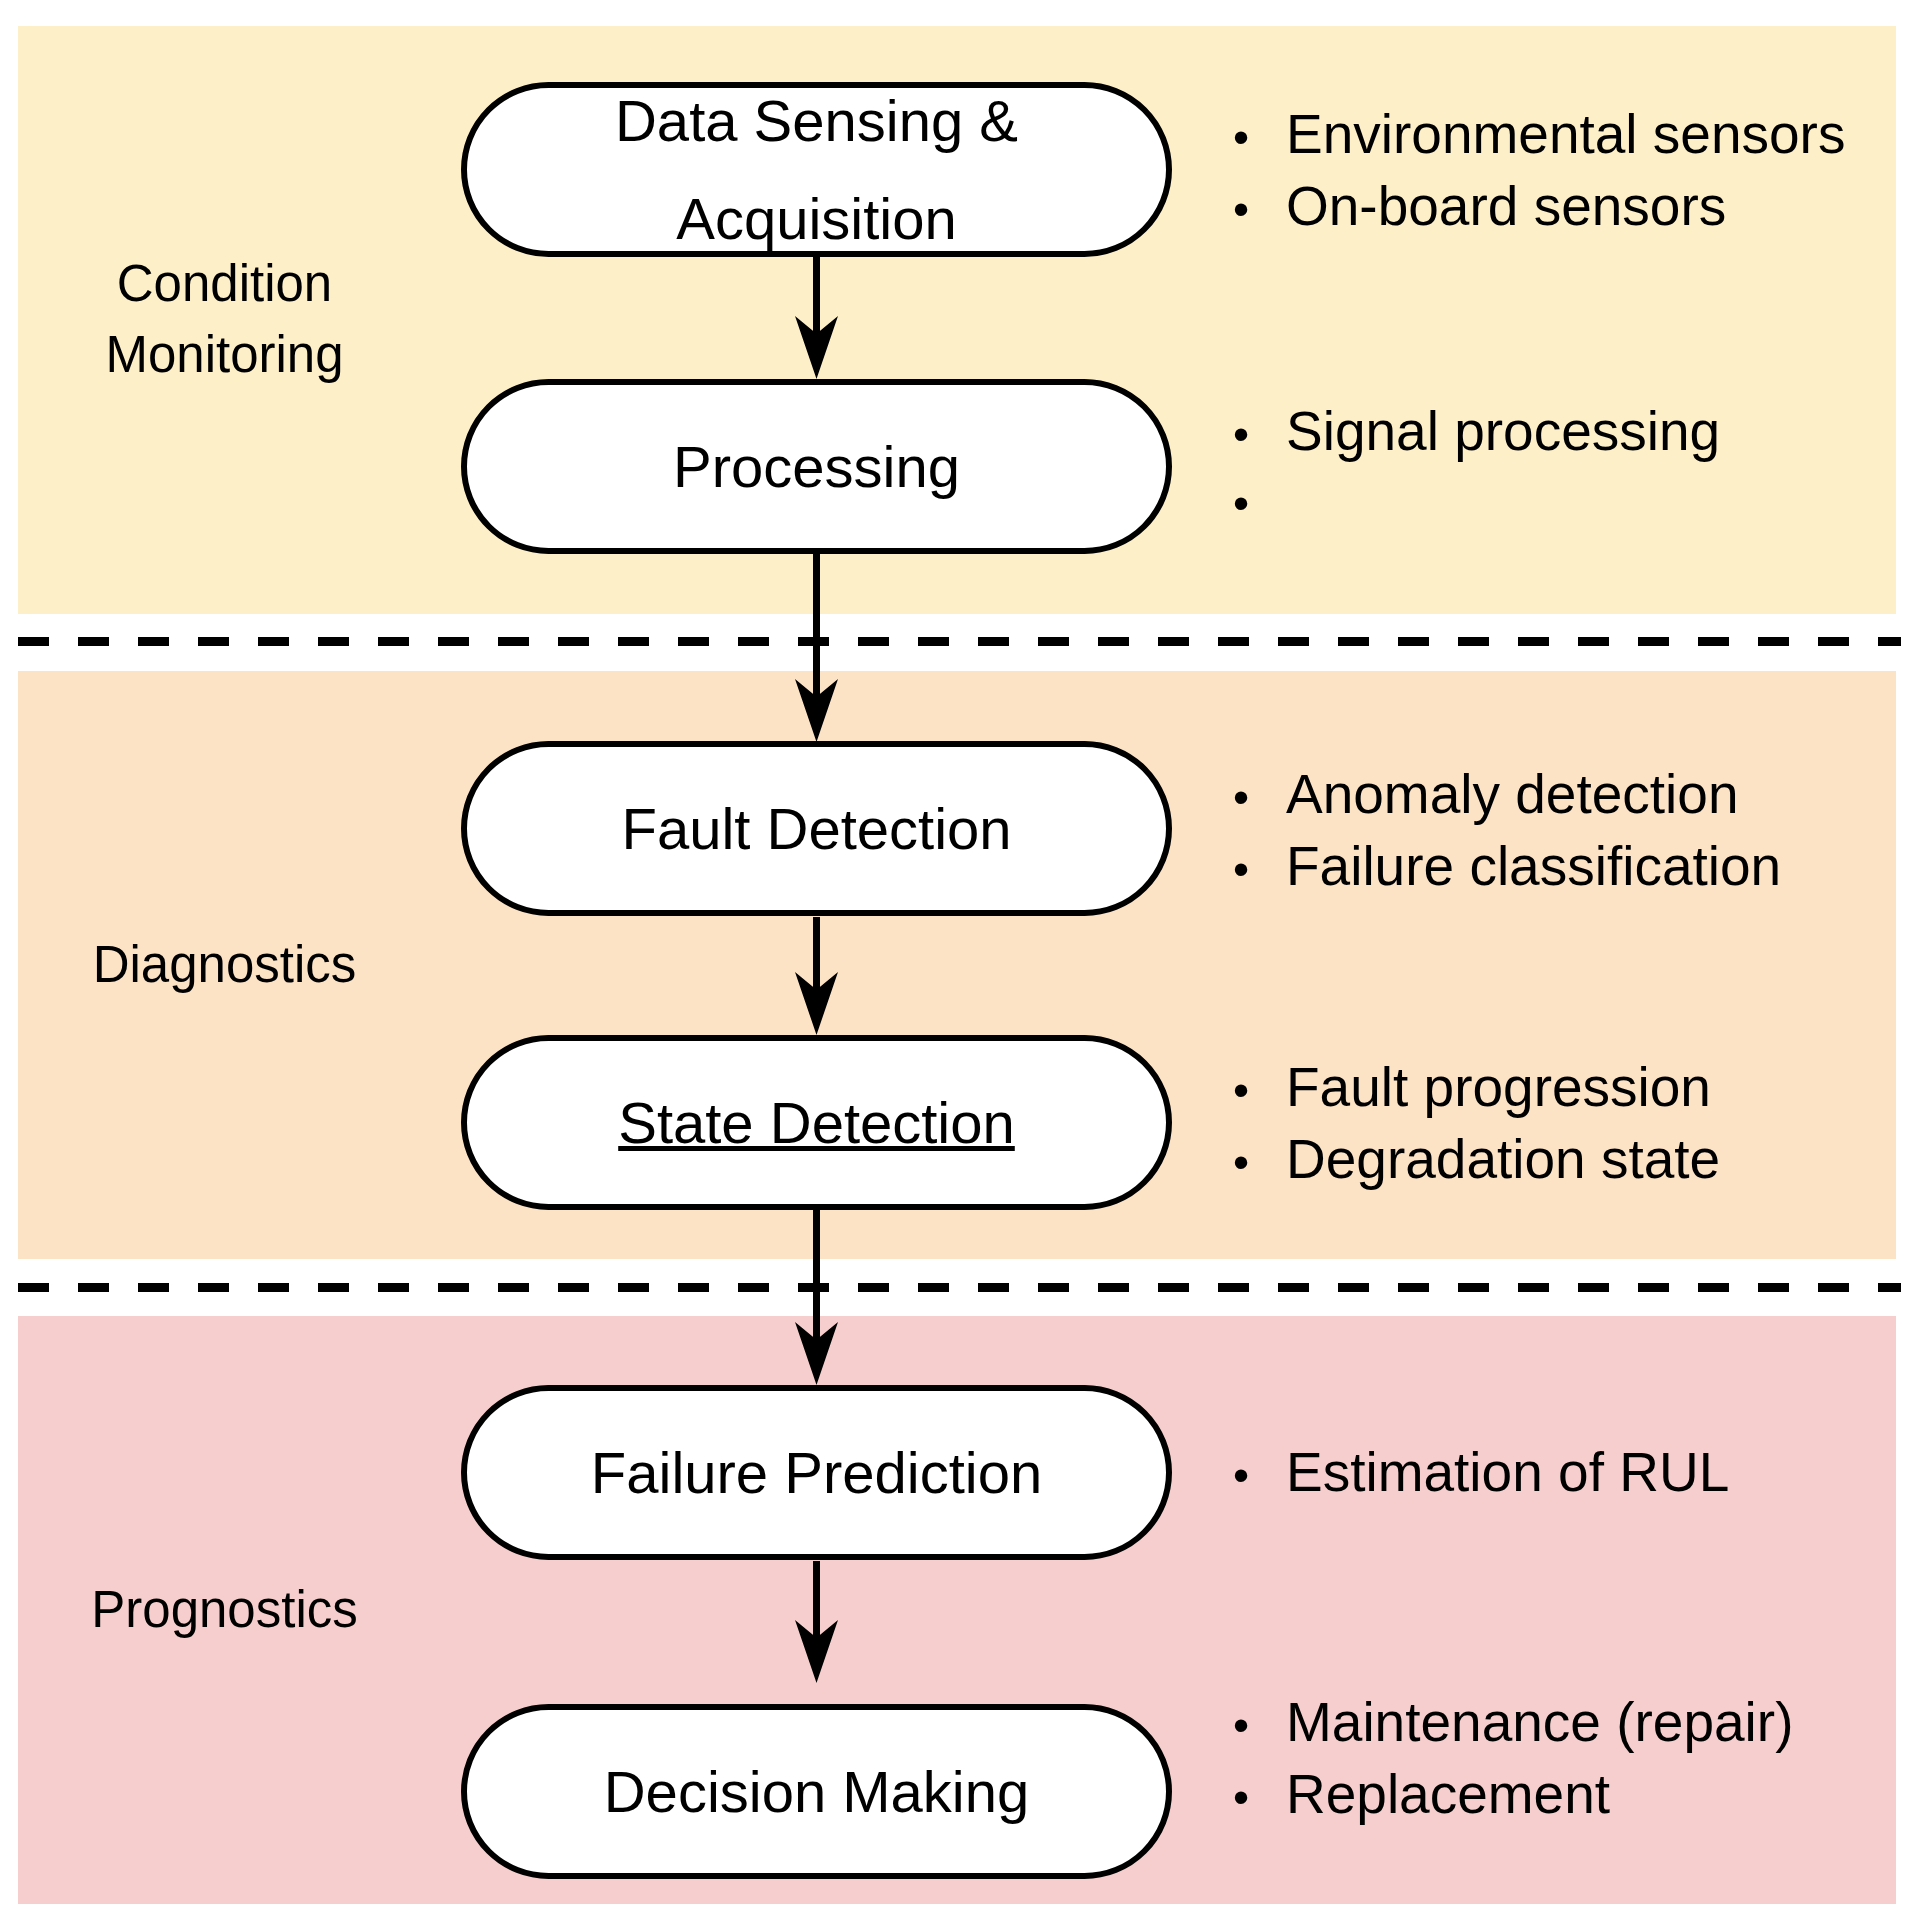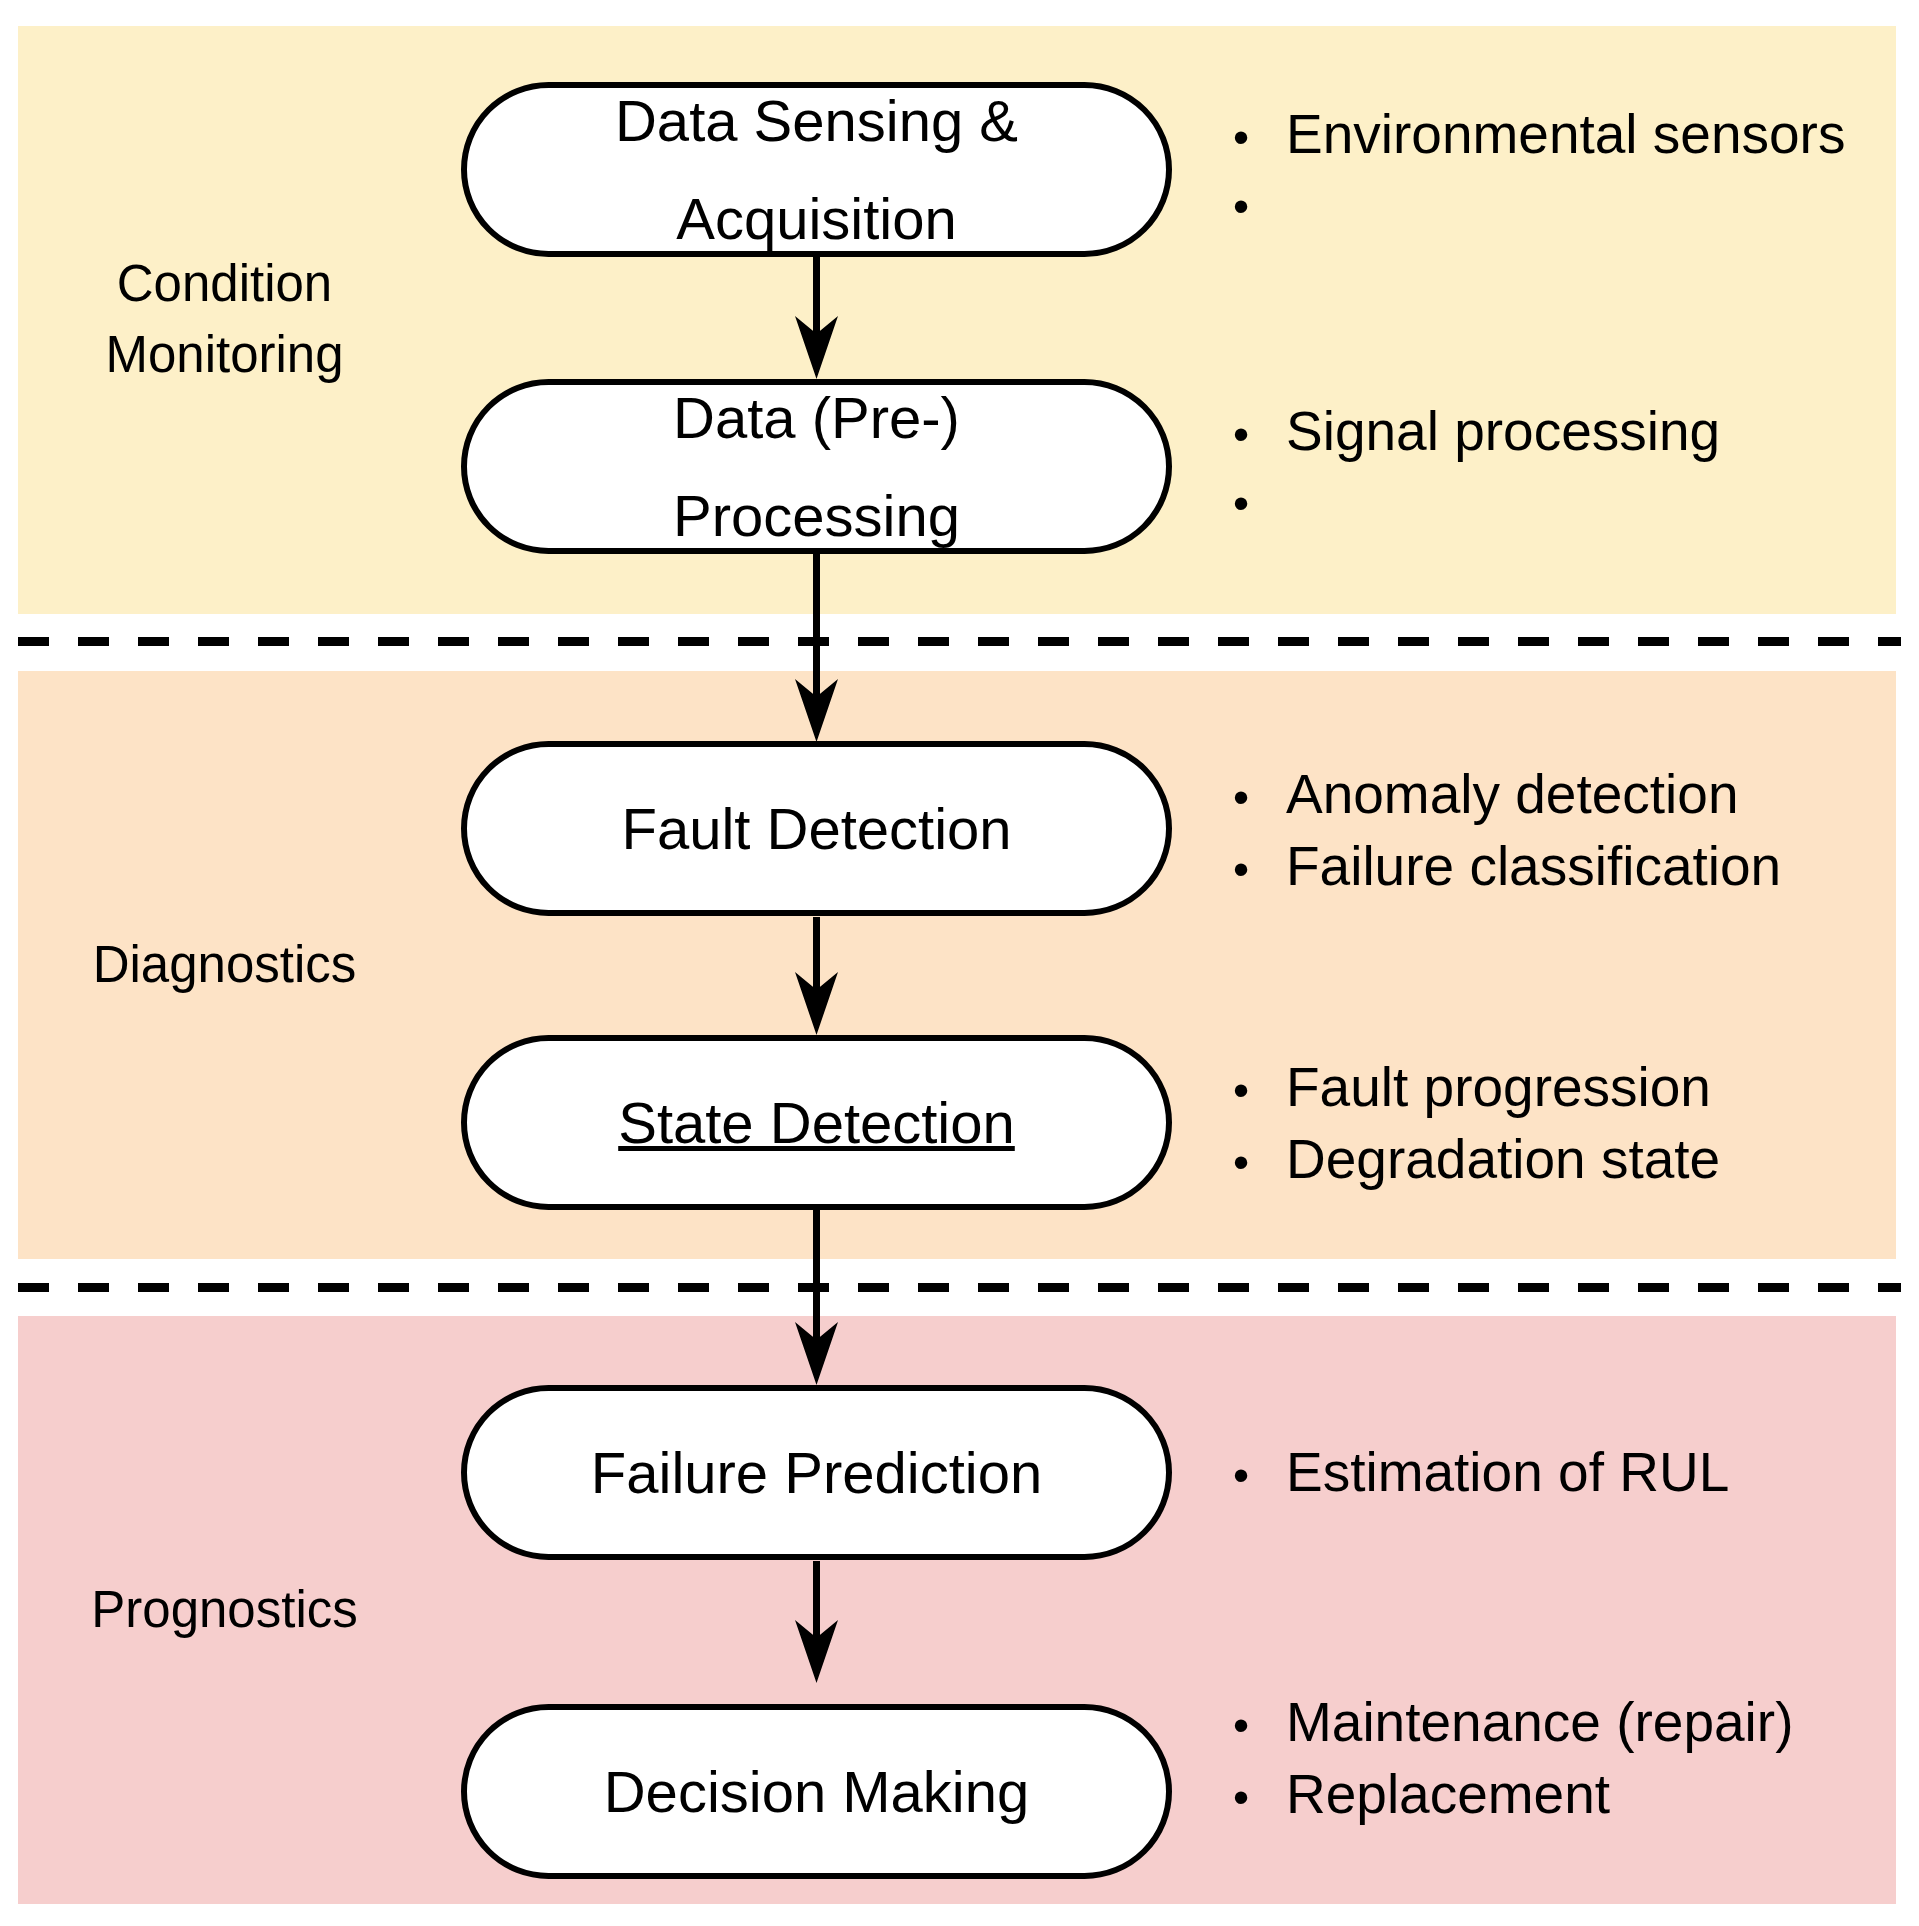--- a/index.html
+++ b/index.html
@@ -150,21 +150,20 @@
   </div>
   <div class="section-label" id="label-2">
     <div>Prognostics</div>
   </div>
 
   <div class="node" id="node-0">
     <div>Data Sensing &amp;</div>
     <div>Acquisition</div>
   </div>
   <div class="node" id="node-1">
-    <div>Data (Pre-)</div>
     <div>Processing</div>
   </div>
   <div class="node" id="node-2">
     <div>Fault Detection</div>
   </div>
   <div class="node" id="node-3">
     <div>State Detection</div>
   </div>
   <div class="node" id="node-4">
     <div>Failure Prediction</div>
@@ -194,20 +193,21 @@
     <div class="head"></div>
   </div>
 
   <div class="bullet-list" id="bullets-0">
     <div class="bullet-item">
       <span class="dot">•</span>
       <span>Environmental sensors</span>
     </div>
     <div class="bullet-item">
       <span class="dot">•</span>
+      <span>On-board sensors</span>
     </div>
   </div>
   <div class="bullet-list" id="bullets-1">
     <div class="bullet-item">
       <span class="dot">•</span>
       <span>Signal processing</span>
     </div>
     <div class="bullet-item">
       <span class="dot">•</span>
     </div>

